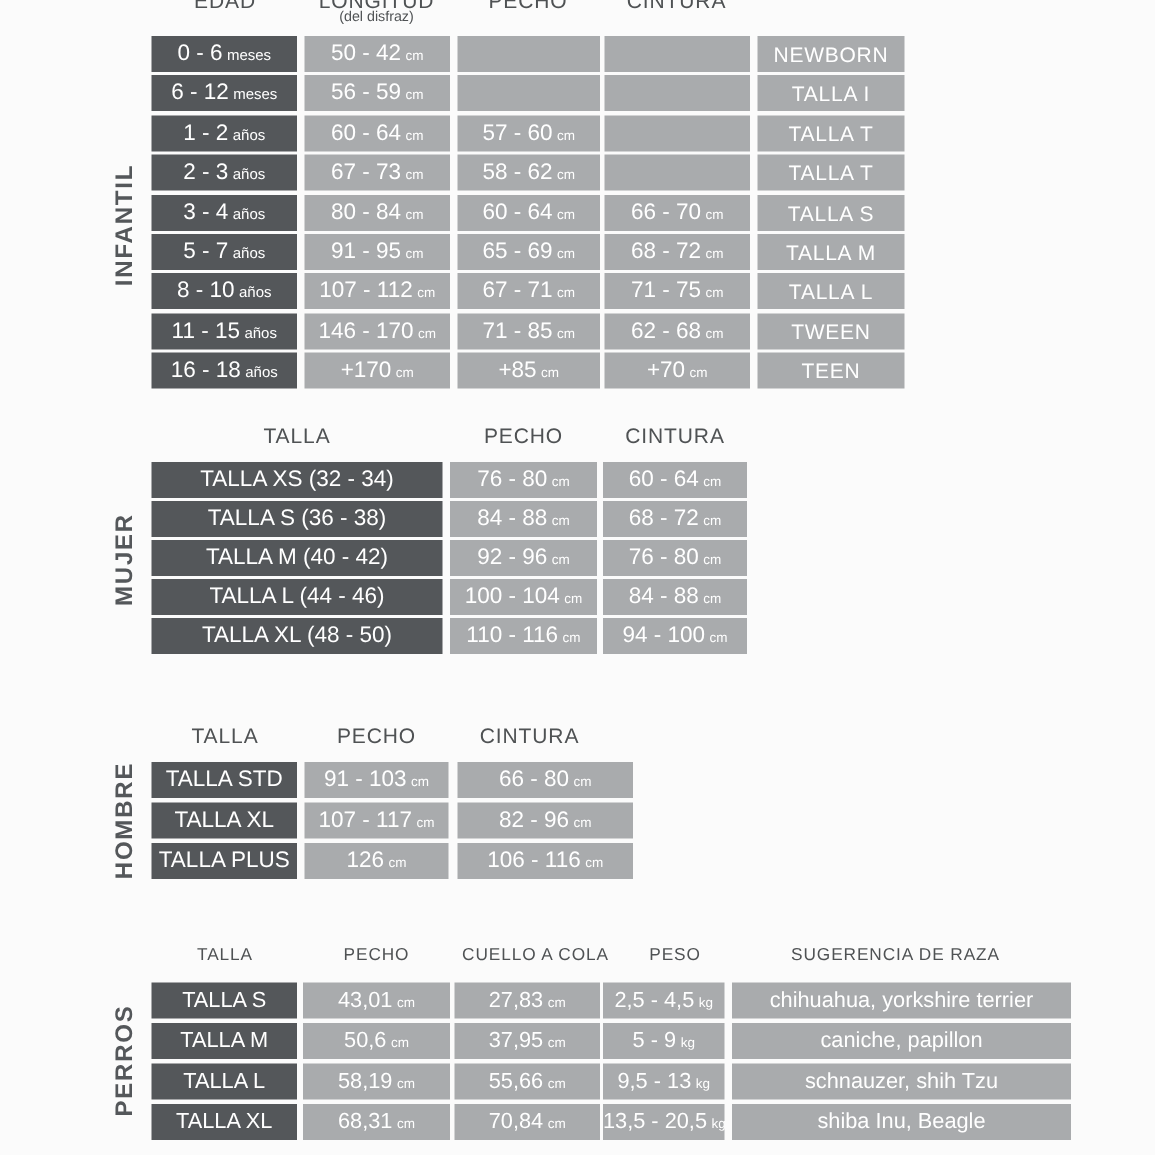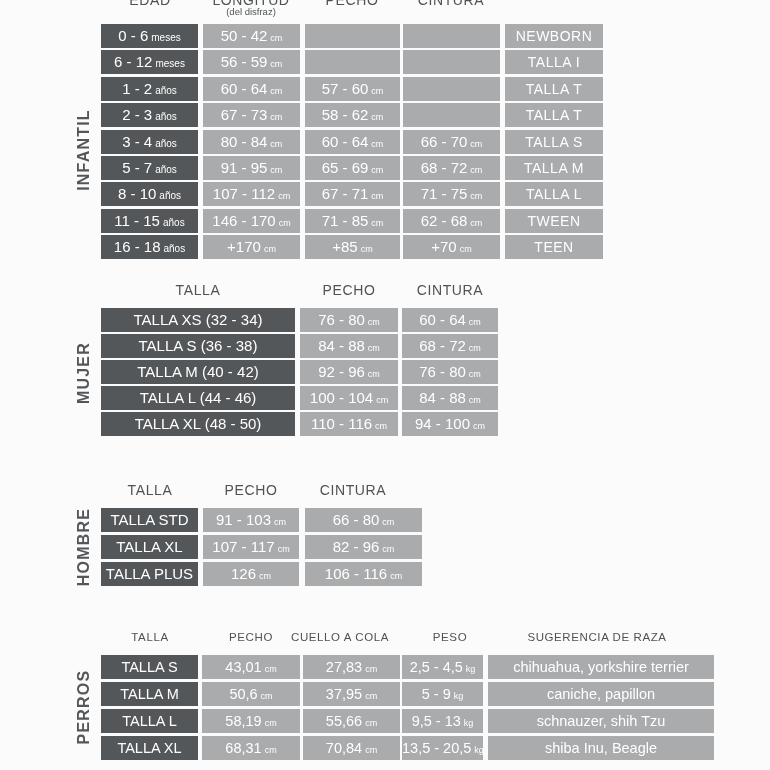--- a/index.html
+++ b/index.html
@@ -201,21 +201,21 @@
   </div>
 
   <div class="vlabel" style="left:84px;top:707px">PERROS</div>
 
   <div class="hdr small" style="left:150px;top:631px">
     <span>TALLA</span>
   </div>
   <div class="hdr small" style="left:251px;top:631px">
     <span>PECHO</span>
   </div>
-  <div class="hdr small" style="left:340px;top:631px">
+  <div class="hdr small" style="left:357px;top:631px">
     <span>CUELLO A COLA</span>
   </div>
   <div class="hdr small" style="left:450px;top:631px">
     <span>PESO</span>
   </div>
   <div class="hdr small" style="left:597px;top:631px">
     <span>SUGERENCIA DE RAZA</span>
   </div>
 
   <div class="tbl" id="t-perros" style="left:101px;top:655px">

